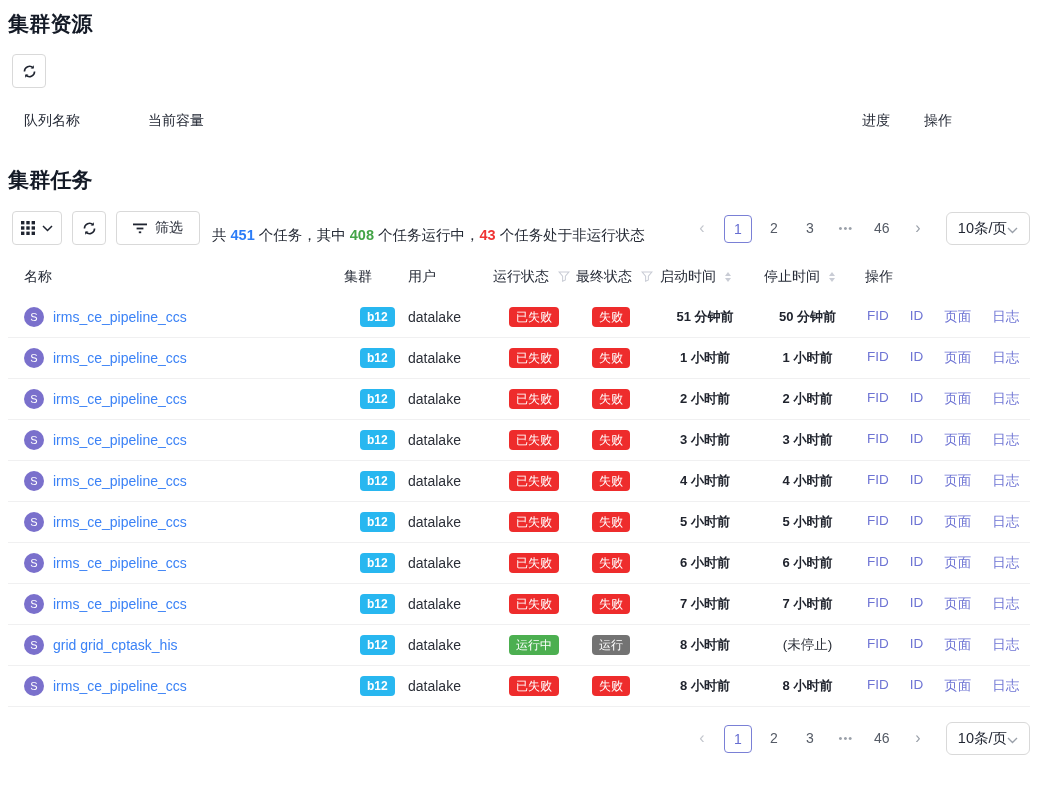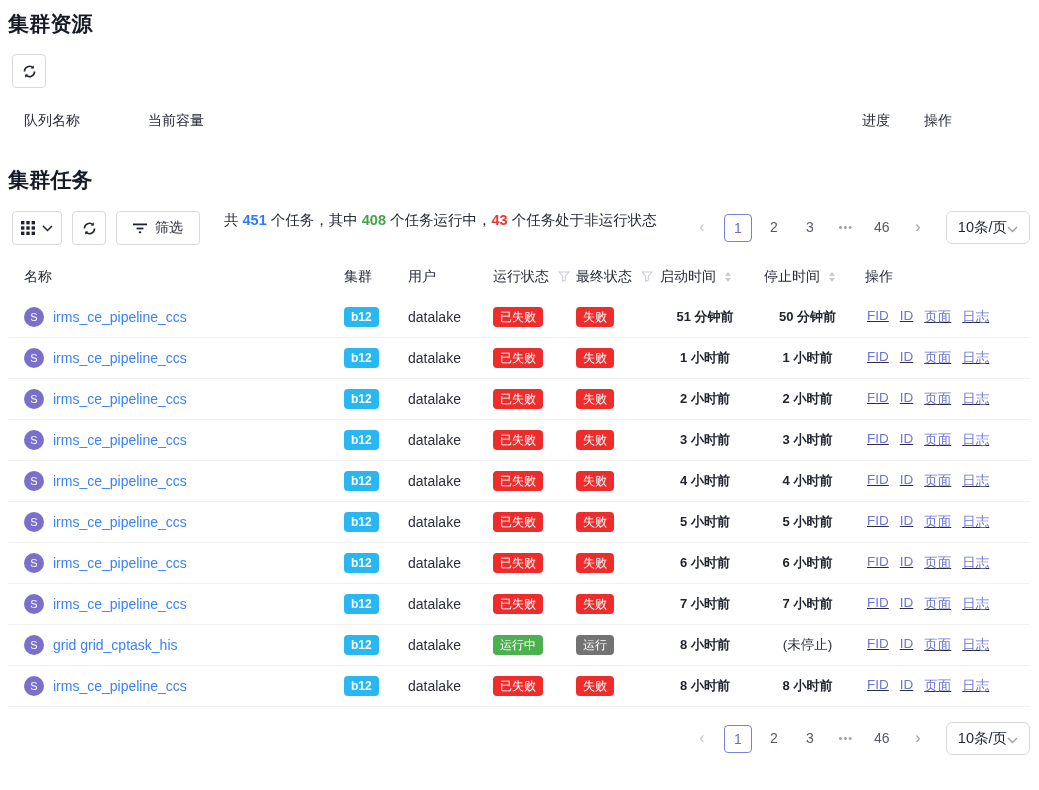--- a/index.html
+++ b/index.html
@@ -26,23 +26,23 @@
   .capacity-cell { padding-right:22px; }
   .progress-track { height:8px; background:#eceef2; border-radius:4px; overflow:hidden; }
   .progress-fill { height:100%; border-radius:4px;
     background:repeating-linear-gradient(-55deg,#3f9dff 0 8px,#1a83f7 8px 16px); }
   .pct { font-size:13.5px; color:#2a2e37; }
 
   .link { color:#6e74d4; cursor:pointer; text-decoration:none; font-size:14px; }
 
   
   .tasks-title { margin-top:26px; }
-  .task-toolbar { display:flex; align-items:flex-start; margin:17px 0 12px 4px; }
+  .task-toolbar { display:flex; align-items:flex-end; margin:17px 0 12px 4px; }
   .task-toolbar .gap { width:10px; }
-  .summary { margin-left:24px; font-size:14.5px; color:#262b36; }
+  .summary { margin-left:12px; font-size:14.5px; color:#262b36; }
   .summary b { font-weight:700; }
   .num-blue { color:#2b7cf7; } .num-green { color:#43a447; } .num-red { color:#ef3434; }
 
   
   .pager { display:flex; align-items:center; margin-left:auto; }
   .pg-item { min-width:28px; height:28px; line-height:26px; text-align:center; font-size:14px;
     color:#555b66; margin:0 4px; border-radius:4px; cursor:pointer; }
   .pg-arrow { color:#c3c6cd; font-size:16px; }
   .pg-arrow.enabled { color:#9aa0a9; }
   .pg-active { border:1px solid #7a80d6; color:#666dd1; background:#fff; }
@@ -56,28 +56,28 @@
     grid-template-columns:336px 64px 85px 83px 84px 104px 101px 1fr; }
   .t-header { height:40px; font-weight:500; color:#252a36; }
   .t-header .hcell { display:flex; align-items:center; gap:9px; }
   .t-header > div:first-child { padding-left:16px; }
   .trow { height:41px; border-bottom:1px solid #f0f0f1; }
   .trow > div:first-child { padding-left:16px; }
   .name-cell { display:flex; align-items:center; gap:9px; }
   .avatar { width:20px; height:20px; border-radius:50%; background:#7a70cc; color:#fff;
     font-size:11px; display:inline-flex; align-items:center; justify-content:center; flex:none; }
   .task-name { font-size:14px; color:#3b82f6; }
-  .badge { display:inline-block; font-size:12px; color:#fff; border-radius:4px; padding:2.5px 7px; line-height:1.25; }
+  .badge { display:inline-block; font-size:12px; color:#fff; border-radius:4px; padding:2.5px 7px; line-height:1.25;margin-left:16px; }
   .badge[data-color="red"]   { background:#ee2c2c; }
   .badge[data-color="green"] { background:#4caf50; }
   .badge[data-color="cyan"]  { background:#737373; }
   .cluster-badge { background:#28b7f0; font-weight:700; }
   .time-cell { text-align:center; font-size:13px; font-weight:700; color:#20242e; padding-right:14px; }
   .time-cell.muted, .muted { font-weight:400; color:#2a2e37; font-size:13.5px; }
-  .actions-cell { display:flex; gap:11px; padding-left:2px;text-decoration:underline; }
+  .actions-cell { display:flex; gap:21px; padding-left:2px; }
   .action-link { color:#6e74d4; font-size:13.5px; cursor:pointer; }
 
   
   .caret-up { width:0; height:0; border-left:3.5px solid transparent; border-right:3.5px solid transparent; border-bottom:4px solid #c9ccd5; }
   .caret-dn { width:0; height:0; border-left:3.5px solid transparent; border-right:3.5px solid transparent; border-top:4px solid #c9ccd5; }
   .sorter { display:inline-flex; flex-direction:column; gap:2px; }
 
   .bottom-bar { display:flex; margin-top:15px; }
 </style>
 </head>

